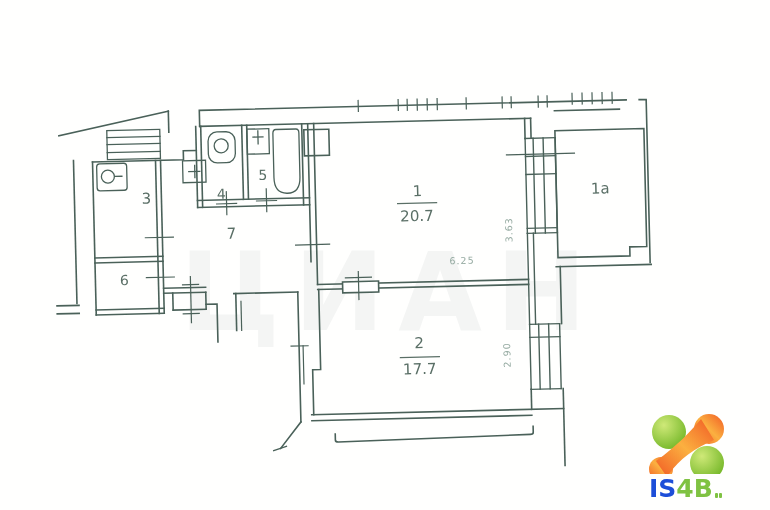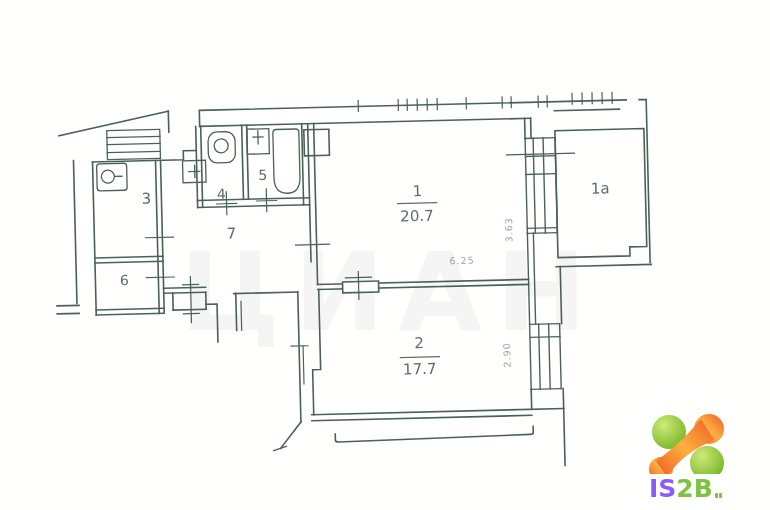--- a/index.html
+++ b/index.html
@@ -6,21 +6,21 @@
   #canvas{position:relative;width:770px;height:510px;background:#fffffe;overflow:hidden;
           font-family:"DejaVu Sans", sans-serif;}
   svg text{font-family:"DejaVu Sans", sans-serif;}
   .room-label{fill:#5a6f66;font-size:15px;}
   .room-label-sm{fill:#5a6f66;font-size:14px;}
   .dim-label{fill:#96aba2;font-size:9.5px;letter-spacing:1px;}
   .watermark{fill:rgba(100,115,110,0.07);font-size:108px;font-weight:bold;letter-spacing:14px;}
   .logo{position:absolute;left:645px;top:402px;width:112px;height:104px;}
   .logo-text{position:absolute;left:4px;top:74px;font-size:25px;font-weight:bold;
              letter-spacing:0px;line-height:1;}
-  .logo-is{color:#8b5cf6;}
+  .logo-is{color:#1d4ed8;}
   .logo-2b{color:#7fc242;}
   .logo-mark{display:inline-block;vertical-align:top;margin-left:2px;margin-top:1px;}
   .logo-mark i{display:inline-block;width:3px;height:5px;background:#7fc242;margin-right:1px;
                border-radius:1px;}
 </style>
 </head>
 <body>
 
 <div id="canvas">
 
@@ -227,17 +227,17 @@
     </defs>
     <circle cx="24" cy="30" r="17" fill="url(#grn)"></circle>
     <circle cx="62" cy="61" r="17" fill="url(#grn)"></circle>
     <g fill="url(#org)">
       <circle cx="64" cy="27" r="15"></circle>
       <circle cx="16" cy="67" r="12"></circle>
       <path d="M56,17 C45,30 33,43 11,59 L22,75 C33,58 48,47 69,38 Z"></path>
     </g>
   </svg>
   <div class="logo-text">
-    <span class="logo-is">IS</span><span class="logo-2b">2B</span><span class="logo-mark"><i></i><i></i></span>
+    <span class="logo-is">IS</span><span class="logo-2b">4B</span><span class="logo-mark"><i></i><i></i></span>
   </div>
 </div>
 
 </div>
 
 </body></html>

